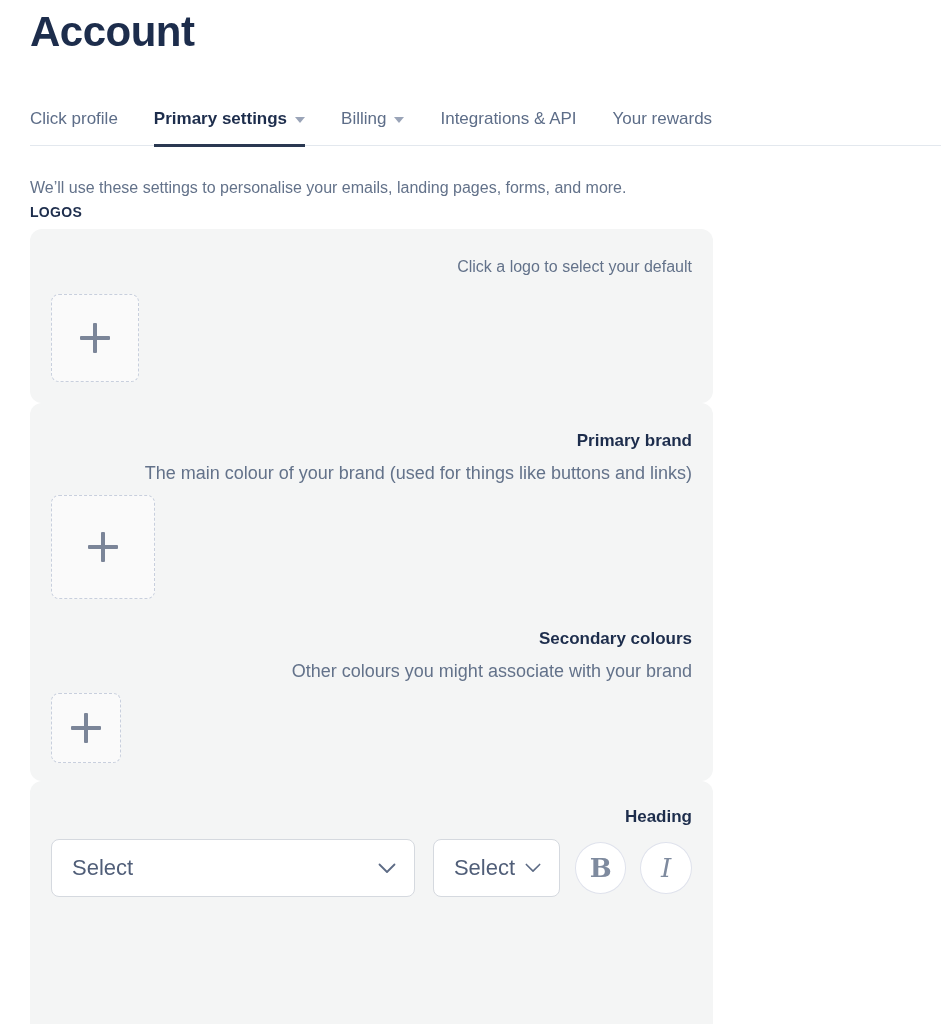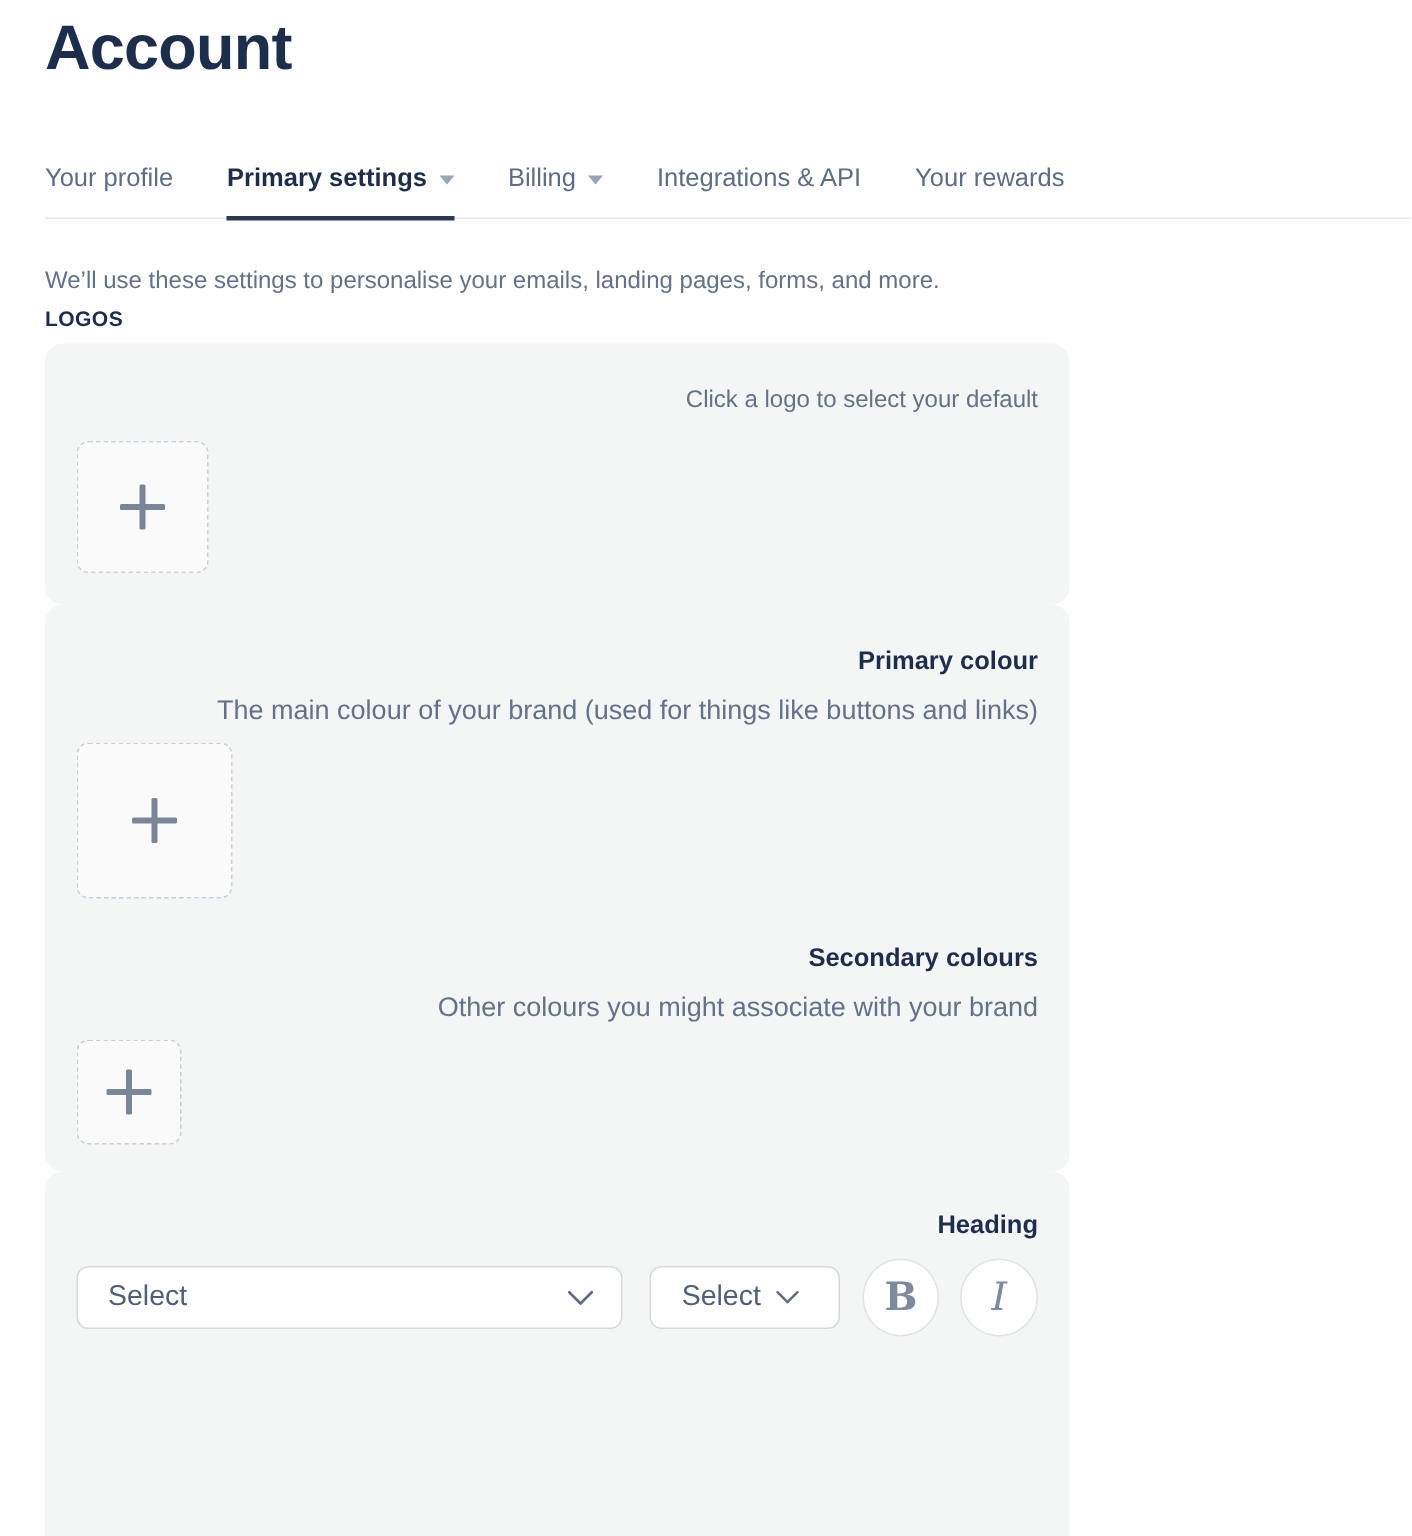--- a/index.html
+++ b/index.html
@@ -144,28 +144,28 @@
   .plus::before{left:0;right:0;top:50%;height:4px;margin-top:-2px;}
   .plus::after{top:0;bottom:0;left:50%;width:4px;margin-left:-2px;}
 
   
   .typo-row{
     display:flex;
     align-items:center;
     margin-top:12px;
   }
   .select-box{
-    height:42px;
+    height:58px;
     background:#fff;
     border:1px solid var(--select-border);
     border-radius:8px;
     display:flex;
     align-items:center;
     padding:0 18px 0 20px;
-    font-size:19px;
+    font-size:22px;
     color:var(--select-text);
     cursor:pointer;
   }
   .select-font{width:367px;margin-right:18px;}
   .select-font .chevron{margin-left:auto;}
   .select-style{width:127px;margin-right:15px;}
   .select-style .chevron{margin-left:10px;}
   .chevron svg{display:block;}
 
   .round-btn{
@@ -184,21 +184,21 @@
 </style>
 </head>
 <body>
 
 <div class="page">
 
   <h1 class="page-title">Account</h1>
 
   <nav class="tabs">
     <div class="tab">
-      <span>Your profile</span>
+      <span>Click profile</span>
     </div>
     <div class="tab active">
       <span>Primary settings</span>
       <span class="caret"></span>
     </div>
     <div class="tab">
       <span>Billing</span>
       <span class="caret"></span>
     </div>
     <div class="tab">
@@ -213,21 +213,21 @@
 
   <div class="section-label logos">LOGOS</div>
   <div class="card logos-card">
     <p class="hint">Click a logo to select your default</p>
     <div class="add-tile size-logo">
       <span class="plus"></span>
     </div>
   </div>
 
   <div class="card colours-card">
-    <div class="card-title">Primary colour</div>
+    <div class="card-title">Primary brand</div>
     <p class="card-desc">The main colour of your brand (used for things like buttons and links)</p>
     <div class="add-tile size-primary">
       <span class="plus"></span>
     </div>
 
     <div class="card-title secondary-title">Secondary colours</div>
     <p class="card-desc">Other colours you might associate with your brand</p>
     <div class="add-tile size-secondary">
       <span class="plus"></span>
     </div>

